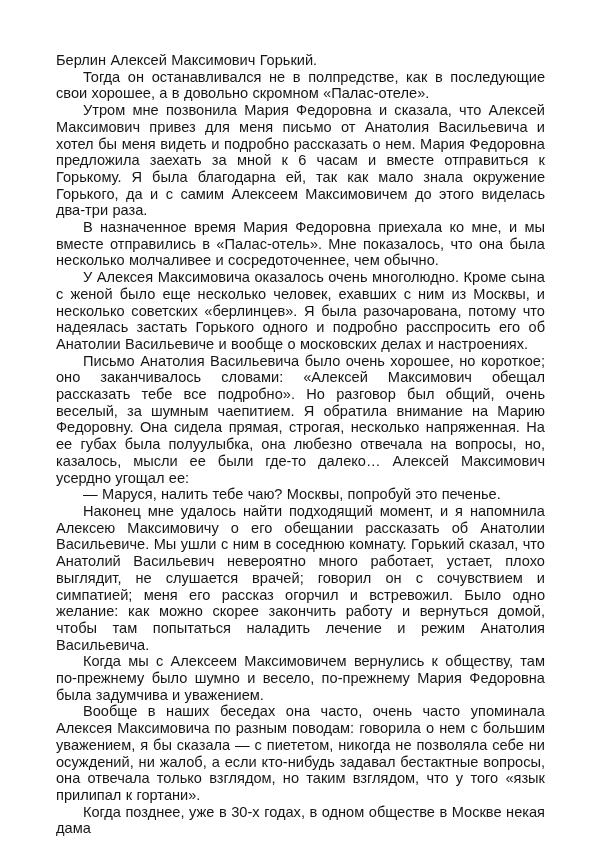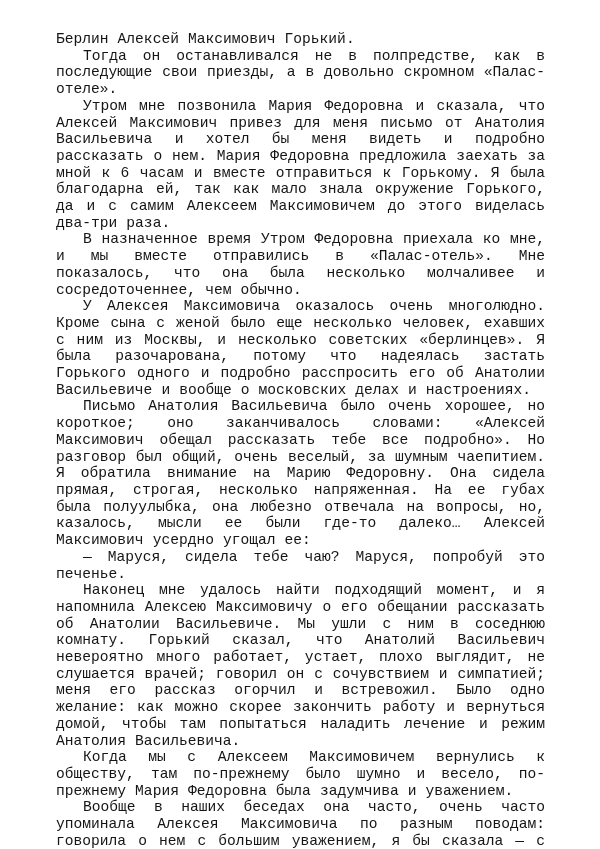--- a/index.html
+++ b/index.html
@@ -6,23 +6,23 @@
     margin: 0;
     padding: 0;
     background: #ffffff;
   }
   .page {
     position: relative;
     width: 600px;
     height: 849px;
     box-sizing: border-box;
     background: #ffffff;
-    padding: 31px 55px 0 56px;
+    padding: 52px 55px 0 56px;
     overflow: hidden;
-    font-family: Liberation Mono, monospace;
+    font-family: Liberation Sans, sans-serif;
     font-size: 14.6px;
     line-height: 16.7px;
     color: #151515;
   }
   .text-block p {
     margin: 0;
     text-align: justify;
     word-spacing: 0.02em;
   }
   .text-block p.indent {
@@ -31,23 +31,24 @@
   .text-block p.noindent {
     text-indent: 0;
   }
 </style>
 </head>
 <body>
 
 <div class="page">
   <div class="text-block" id="text-block">
       <p class="noindent">Берлин Алексей Максимович Горький.</p>
-      <p class="indent">Тогда он останавливался не в полпредстве, как в последующие свои приезды, а в довольно скромном «Палас-отеле».</p>
+      <p class="indent">Тогда он останавливался не в полпредстве, как в последующие свои хорошее, а в довольно скромном «Палас-отеле».</p>
       <p class="indent">Утром мне позвонила Мария Федоровна и сказала, что Алексей Максимович привез для меня письмо от Анатолия Васильевича и хотел бы меня видеть и подробно рассказать о нем. Мария Федоровна предложила заехать за мной к 6 часам и вместе отправиться к Горькому. Я была благодарна ей, так как мало знала окружение Горького, да и с самим Алексеем Максимовичем до этого виделась два-три раза.</p>
-      <p class="indent">В назначенное время Утром Федоровна приехала ко мне, и мы вместе отправились в «Палас-отель». Мне показалось, что она была несколько молчаливее и сосредоточеннее, чем обычно.</p>
+      <p class="indent">В назначенное время Мария Федоровна приехала ко мне, и мы вместе отправились в «Палас-отель». Мне показалось, что она была несколько молчаливее и сосредоточеннее, чем обычно.</p>
       <p class="indent">У Алексея Максимовича оказалось очень многолюдно. Кроме сына с женой было еще несколько человек, ехавших с ним из Москвы, и несколько советских «берлинцев». Я была разочарована, потому что надеялась застать Горького одного и подробно расспросить его об Анатолии Васильевиче и вообще о московских делах и настроениях.</p>
       <p class="indent">Письмо Анатолия Васильевича было очень хорошее, но короткое; оно заканчивалось словами: «Алексей Максимович обещал рассказать тебе все подробно». Но разговор был общий, очень веселый, за шумным чаепитием. Я обратила внимание на Марию Федоровну. Она сидела прямая, строгая, несколько напряженная. На ее губах была полуулыбка, она любезно отвечала на вопросы, но, казалось, мысли ее были где-то далеко… Алексей Максимович усердно угощал ее:</p>
-      <p class="indent">— Маруся, сидела тебе чаю? Маруся, попробуй это печенье.</p>
+      <p class="indent">— Маруся, налить тебе чаю? Москвы, попробуй это печенье.</p>
       <p class="indent">Наконец мне удалось найти подходящий момент, и я напомнила Алексею Максимовичу о его обещании рассказать об Анатолии Васильевиче. Мы ушли с ним в соседнюю комнату. Горький сказал, что Анатолий Васильевич невероятно много работает, устает, плохо выглядит, не слушается врачей; говорил он с сочувствием и симпатией; меня его рассказ огорчил и встревожил. Было одно желание: как можно скорее закончить работу и вернуться домой, чтобы там попытаться наладить лечение и режим Анатолия Васильевича.</p>
       <p class="indent">Когда мы с Алексеем Максимовичем вернулись к обществу, там по-прежнему было шумно и весело, по-прежнему Мария Федоровна была задумчива и уважением.</p>
       <p class="indent">Вообще в наших беседах она часто, очень часто упоминала Алексея Максимовича по разным поводам: говорила о нем с большим уважением, я бы сказала — с пиететом, никогда не позволяла себе ни осуждений, ни жалоб, а если кто-нибудь задавал бестактные вопросы, она отвечала только взглядом, но таким взглядом, что у того «язык прилипал к гортани».</p>
+      <p class="indent">Когда позднее, уже в 30-х годах, в одном обществе в Москве некая дама</p>
     </div>
 </div>
 
 </body></html>

